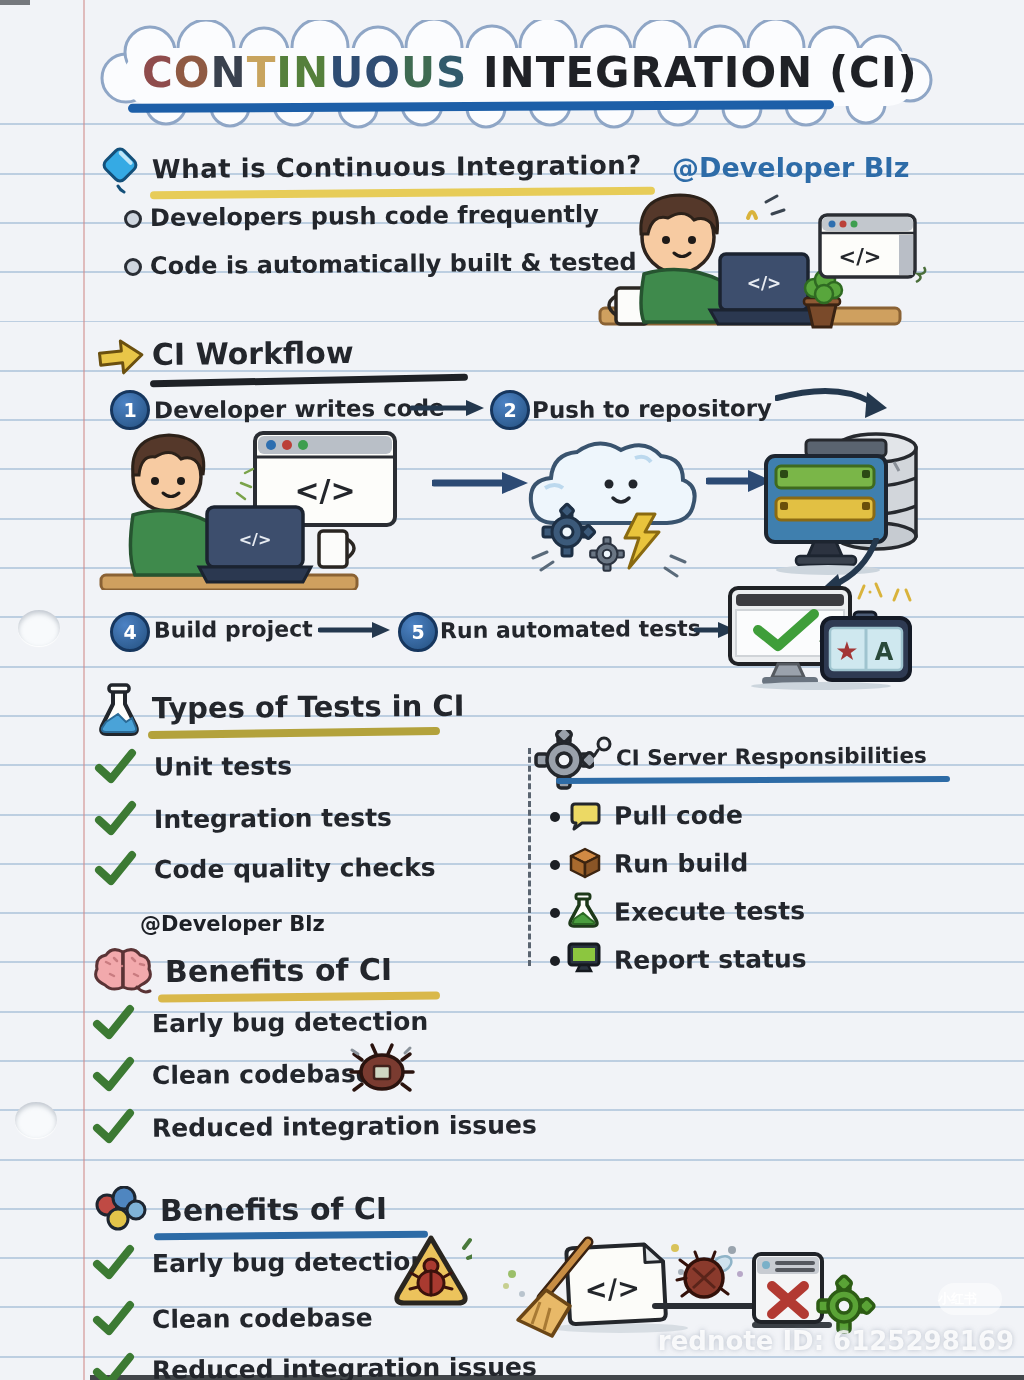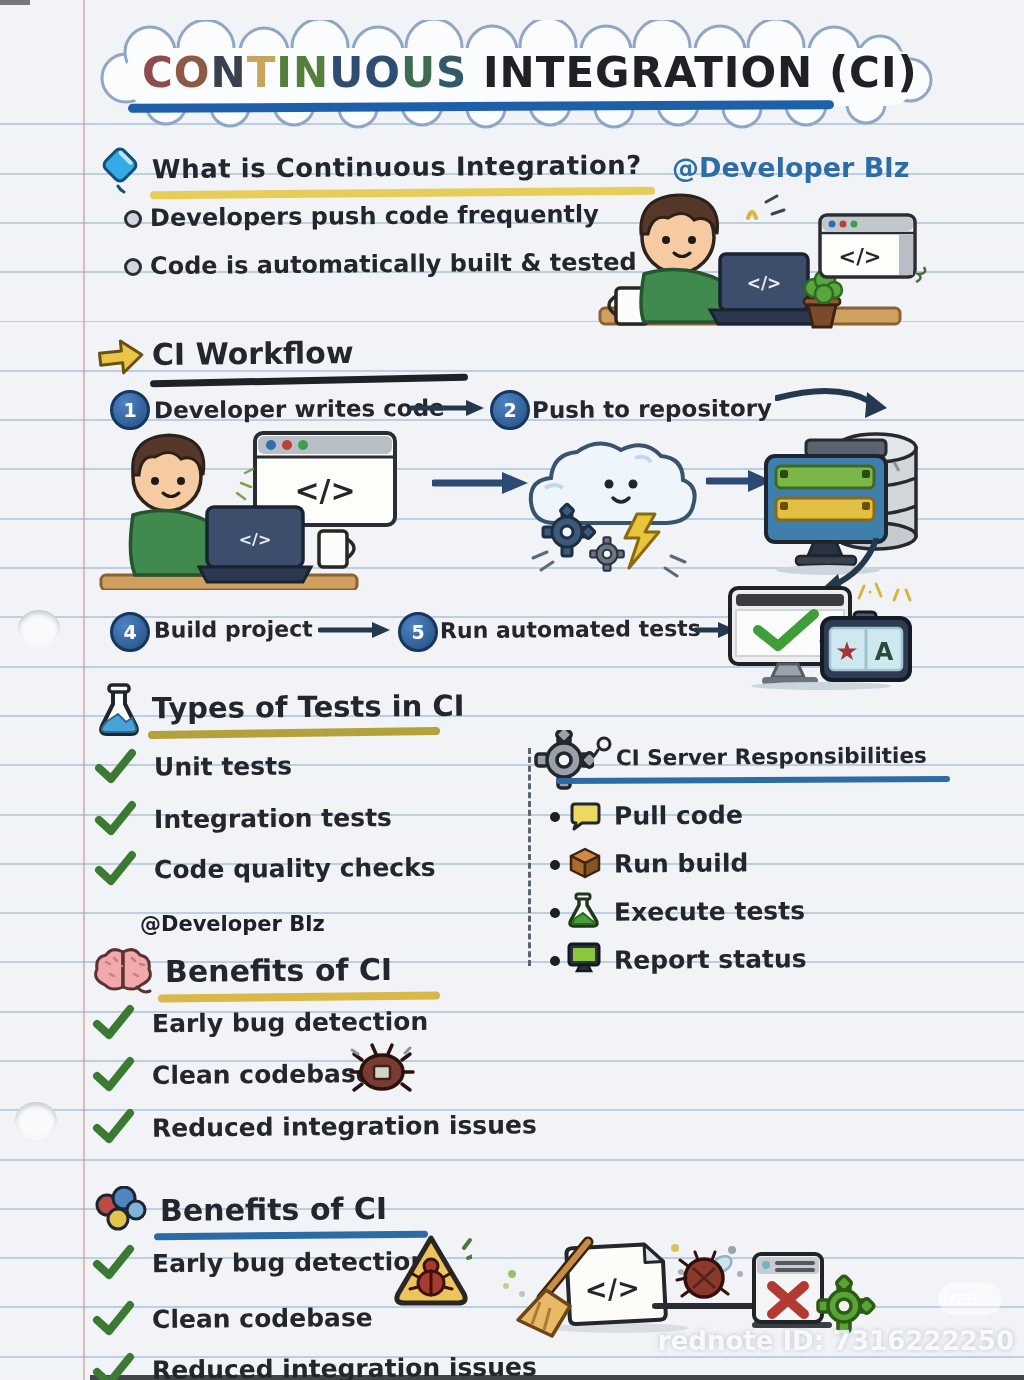--- a/index.html
+++ b/index.html
@@ -465,15 +465,15 @@
           <rect x="10" y="-22" width="12" height="12" rx="3" transform="rotate(45)"></rect>
         <circle cx="0" cy="0" r="16"></circle>
       </g>
       <circle cx="0" cy="0" r="7" fill="#f1f3f7" stroke="#2c5c14" stroke-width="3.5"></circle>
     </g>
   </svg>
 
   <div class="abs wm-pill" style="left:938px;top:1283px;">
     <span>小红书</span>
     </div>
-  <div class="abs wm-id" style="right:10px;top:1326px;">rednote ID: 7316222250</div>
+  <div class="abs wm-id" style="right:10px;top:1326px;">rednote ID: 6125298169</div>
 
 </div>
 
 </body></html>

